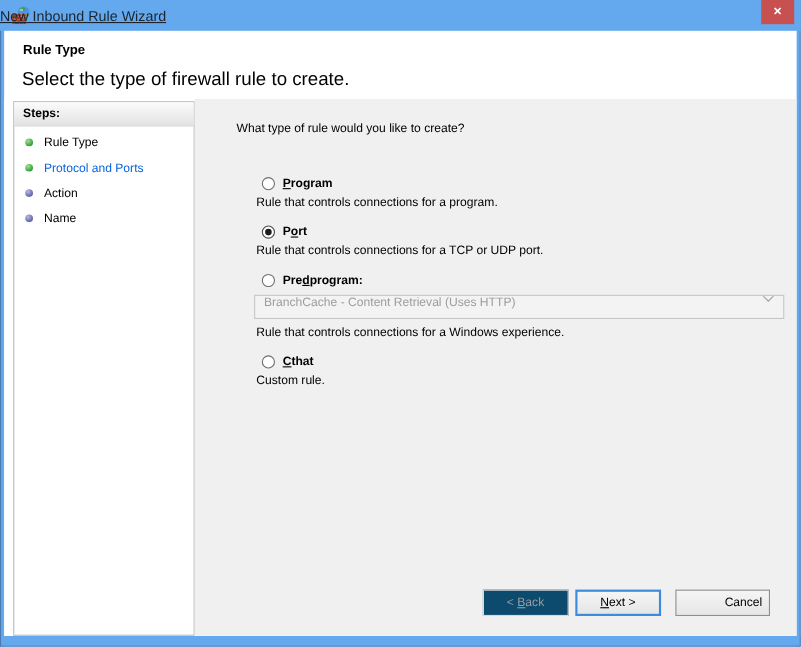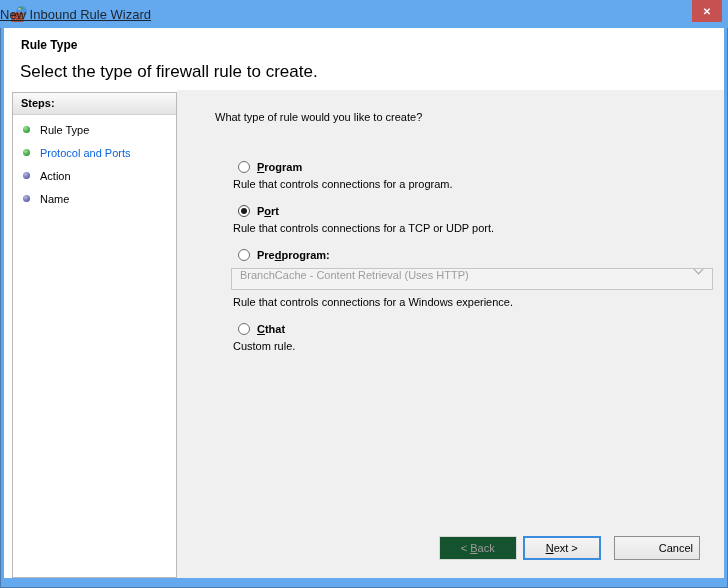--- a/index.html
+++ b/index.html
@@ -99,21 +99,21 @@
     transform:rotate(45deg);
   }
   
   .buttons-row{position:absolute;right:24px;bottom:18px;display:flex;align-items:center;}
   .btn{
     min-width:78px;height:24px;font-size:11px;
     font-family:"Liberation Sans",sans-serif;color:var(--text);
     background:linear-gradient(#f5f5f5,#e6e6e6);
     border:1px solid #8e8e8e;padding:0 6px;cursor:default;
   }
-  .btn.disabled{color:var(--disabled-text);border-color:#d8d8d8;background:#14532d;}
+  .btn.disabled{color:var(--disabled-text);border-color:#d8d8d8;background:#0c4a6e;}
   .btn.default{border:2px solid var(--default-button-border);min-width:78px;}
   .btn + .btn{margin-left:6px;}
   .btn.cancel{margin-left:13px;padding-left:44px;}
 </style>
 </head>
 <body>
 
 <div class="window">
 
   <div class="titlebar">

